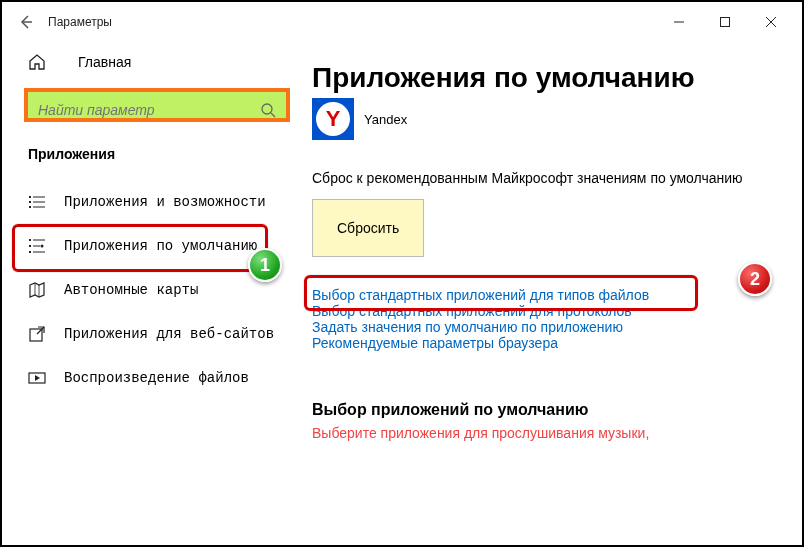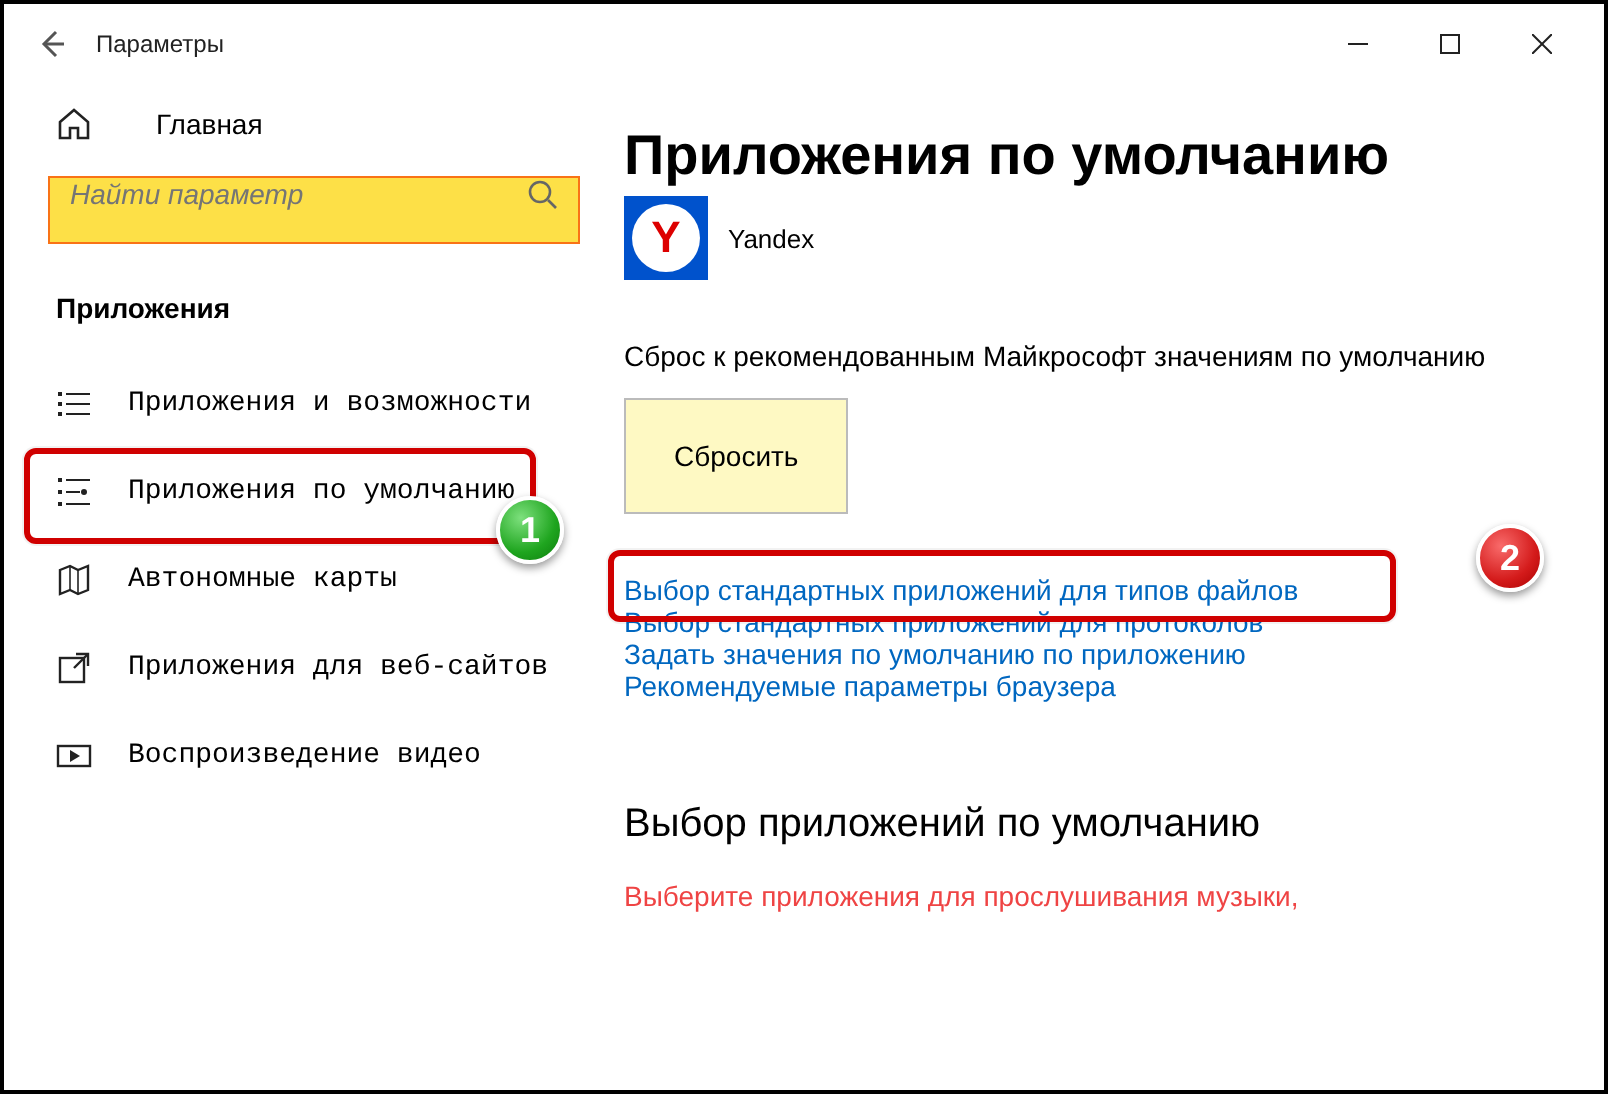--- a/index.html
+++ b/index.html
@@ -51,23 +51,23 @@
   .home-row {
     display: flex; align-items: center;
     height: 40px;
     padding-left: 26px;
     gap: 32px;
   }
   .home-row span.lbl { font-size: 14px; }
   .search {
     margin: 6px 22px 14px 22px;
     height: 34px;
-    border: 1px solid #f97316;
-    background: #fde047;
-    display: flex; align-items: flex-start;
+    border: 4px solid #f97316;
+    background: #bef264;
+    display: flex; align-items: flex-end;
     padding: 0 10px;
     font-size: 14px;
   }
   .search input {
     border: none; outline: none; flex: 1;
     font-style: italic; color: #777; background: transparent;
     font-size: 14px;
     font-family: inherit;
   }
   .section-header {
@@ -156,24 +156,24 @@
 
   .link-list { display: flex; flex-direction: column; position: relative; padding-top: 4px;}
   .link-list a {
     color: #0067c0;
     text-decoration: none;
     font-size: 14px;
   }
   #outline-2 { left: -8px; top: -8px; width: 394px; height: 36px; }
 
   .sub-heading {
-    font-size: 20px;
-    font-weight: 400;
+    font-size: 16px;
+    font-weight: 700;
     margin-top: 50px;
-    margin-bottom: 16px;
+    margin-bottom: 6px;
   }
   .sub-desc { color: #ef4444; font-size: 14px; }
 
   svg { display: block; }
 </style>
 </head>
 <body>
 
 <div class="titlebar">
   <div class="back-btn">
@@ -280,21 +280,21 @@
         <span>Приложения для веб-сайтов</span>
       </div>
 
       <div class="nav-item">
         <span class="ico">
           <svg width="18" height="18" viewBox="0 0 18 18">
               <rect x="1" y="4" width="16" height="10" fill="none" stroke="#222" stroke-width="1.2"></rect>
               <path d="M7 6 L12 9 L7 12 Z" fill="#222"></path>
             </svg>
         </span>
-        <span>Воспроизведение видео</span>
+        <span>Воспроизведение файлов</span>
       </div>
 
 
       <div id="outline-1" class="red-outline"></div>
     </div>
   </div>
 
   <div class="content">
     <div class="page-title">Приложения по умолчанию</div>
 

